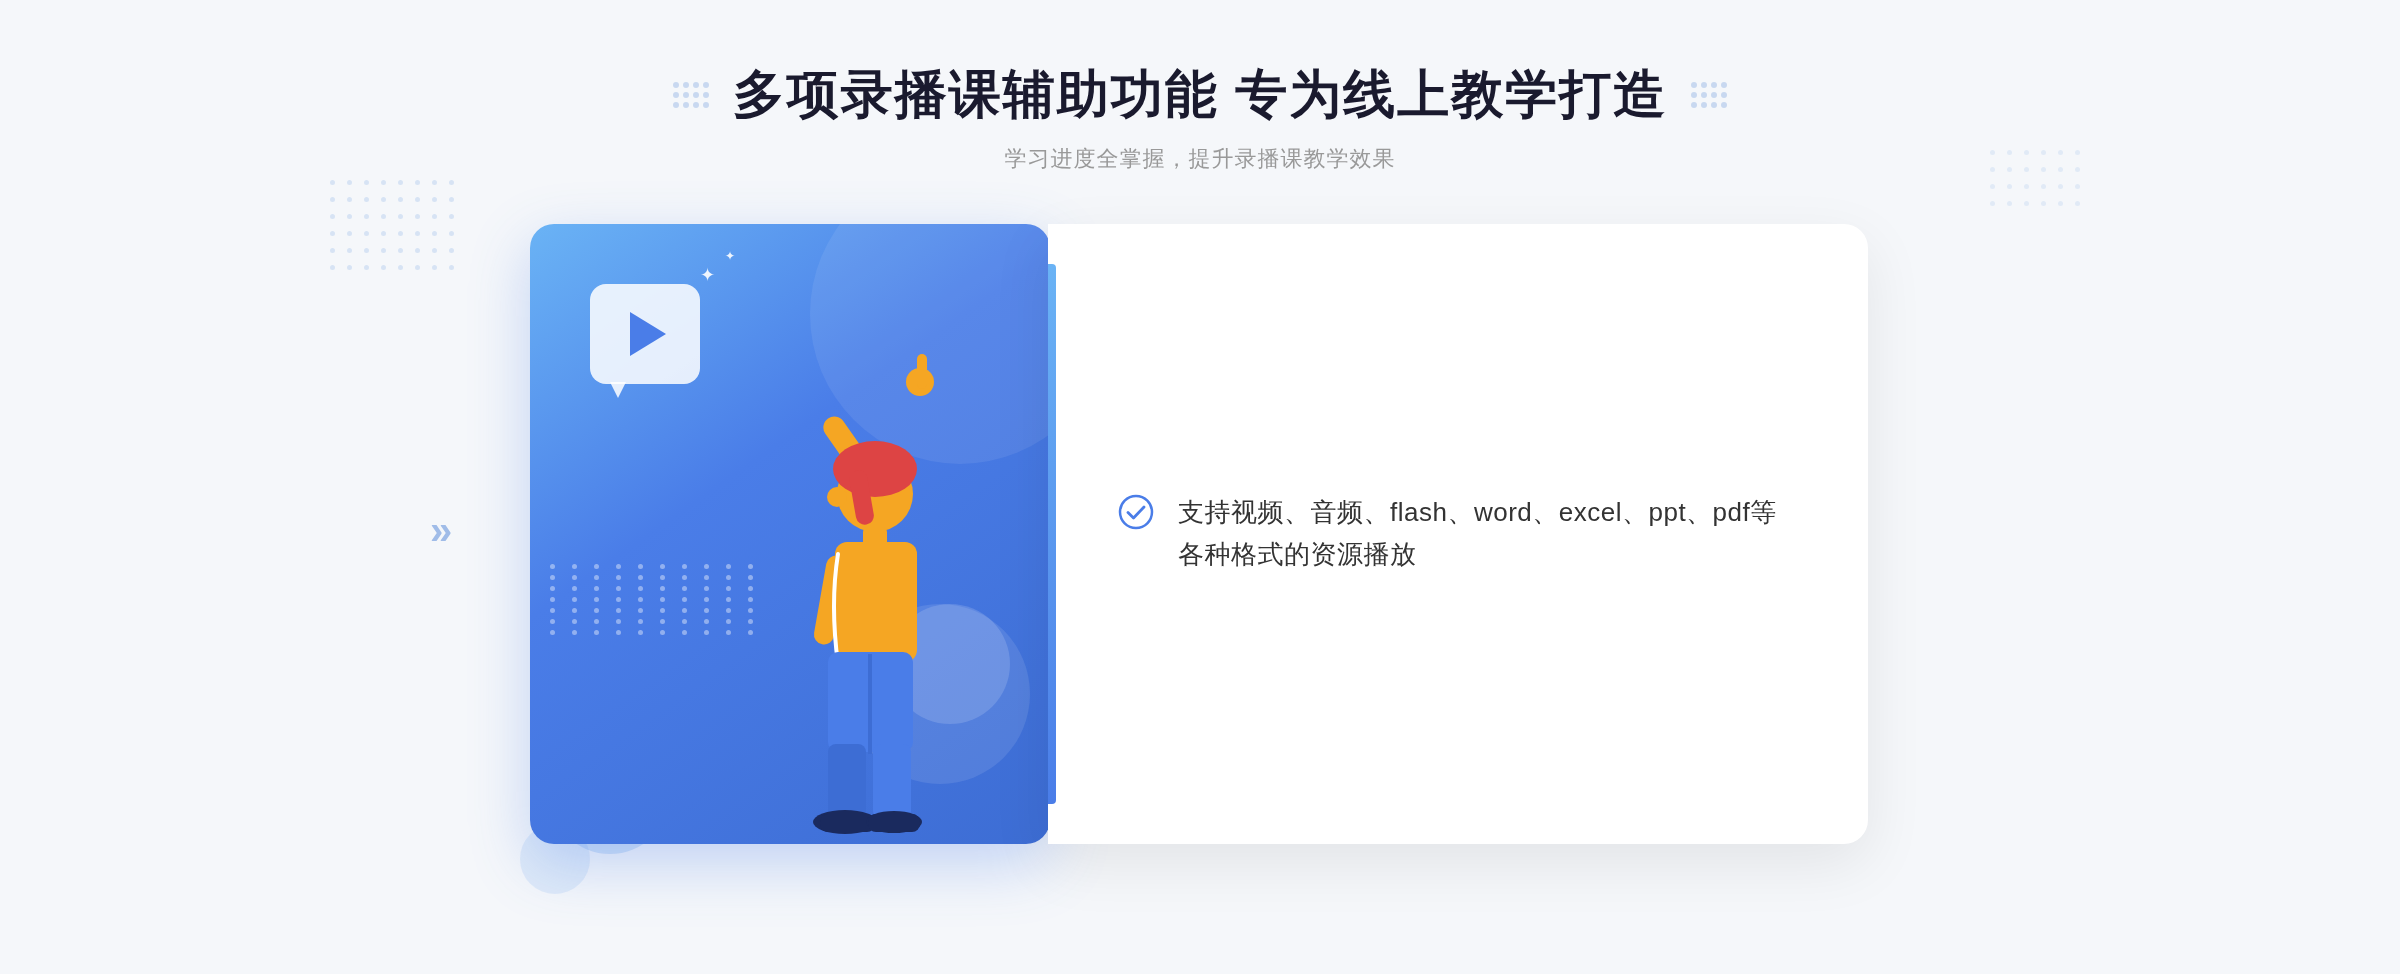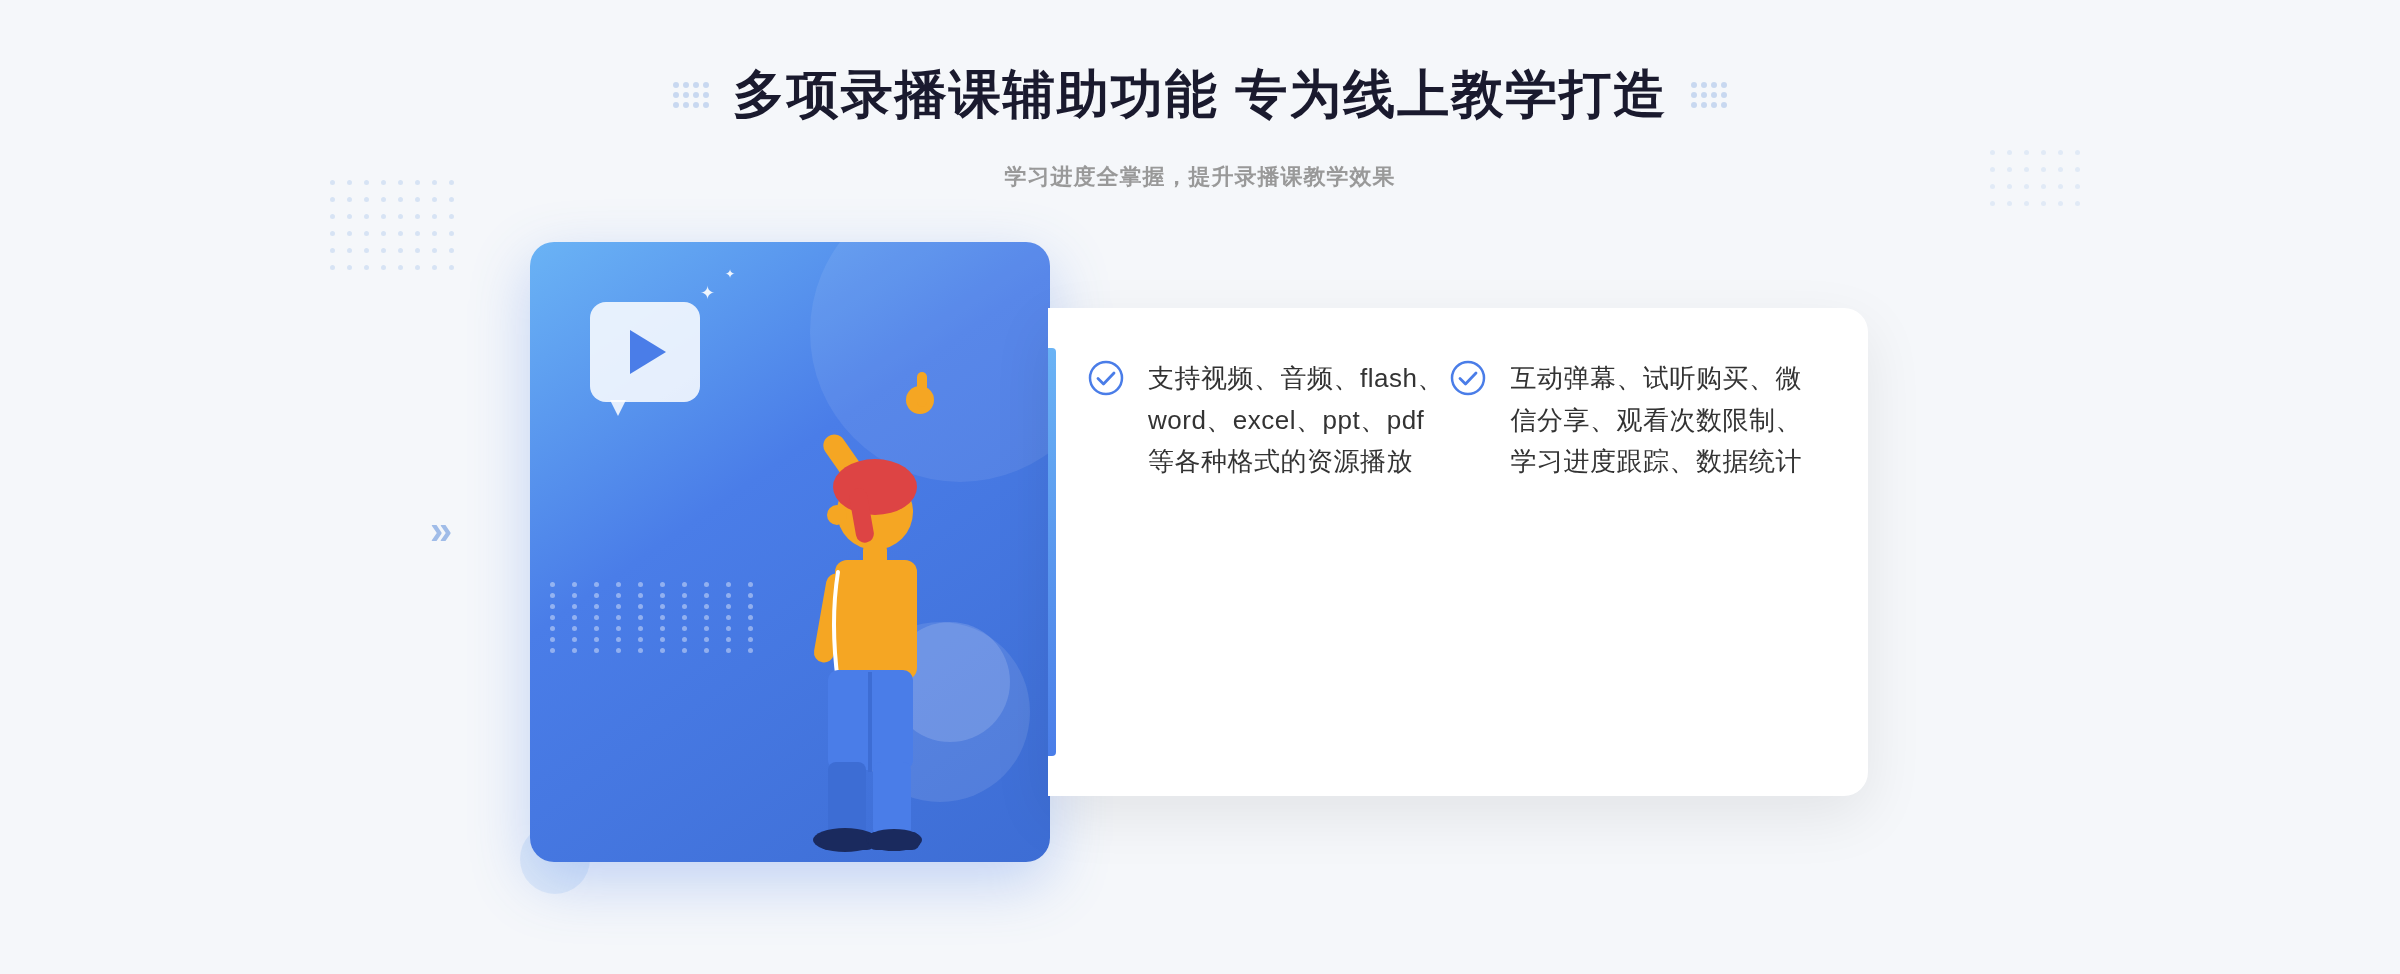--- a/index.html
+++ b/index.html
@@ -60,22 +60,22 @@
     .main-title {
       font-size: 52px;
       font-weight: 600;
       color: #1a1a2e;
       letter-spacing: 2px;
     }
 
     .sub-title {
       font-size: 22px;
       color: #999;
-      margin-top: 32px;
-      font-weight: 700;
+      margin-top: 14px;
+      font-weight: 400;
       letter-spacing: 1px;
     }
 
     .content-area {
       display: flex;
       align-items: center;
       justify-content: center;
       gap: 0;
       margin-top: 30px;
       position: relative;
@@ -203,26 +203,26 @@
       bottom: 0;
       left: 50%;
       transform: translateX(-30%);
       width: 300px;
       height: 520px;
     }
 
     
     .features-panel {
       width: 820px;
-      height: 488px;
+      height: 620px;
       background: white;
       border-radius: 0 24px 24px 0;
-      padding: 50px 40px;
-      display: flex;
-      flex-direction: row;
+      padding: 50px 70px;
+      display: flex;
+      flex-direction: column;
       justify-content: space-around;
       box-shadow: 0 20px 60px rgba(0,0,0,0.08);
       position: relative;
       left: -2px;
     }
 
     
     .panel-accent {
       position: absolute;
       left: 0;
@@ -635,29 +635,20 @@
           <svg viewBox="0 0 36 36" fill="none" xmlns="http://www.w3.org/2000/svg">
             <circle cx="18" cy="18" r="16" stroke="#4a7de8" stroke-width="2.5"></circle>
             <path d="M10 18.5 L15.5 24 L26 13" stroke="#4a7de8" stroke-width="2.8" stroke-linecap="round" stroke-linejoin="round"></path>
           </svg>
         </div>
         <span class="feature-text">支持视频、音频、flash、word、excel、ppt、pdf等各种格式的资源播放</span>
       </div>
 
 
 
-      <div class="feature-item">
-        <div class="check-icon">
-          <svg viewBox="0 0 36 36" fill="none" xmlns="http://www.w3.org/2000/svg">
-            <circle cx="18" cy="18" r="16" stroke="#4a7de8" stroke-width="2.5"></circle>
-            <path d="M10 18.5 L15.5 24 L26 13" stroke="#4a7de8" stroke-width="2.8" stroke-linecap="round" stroke-linejoin="round"></path>
-          </svg>
-        </div>
-        <span class="feature-text">互动弹幕、试听购买、微信分享、观看次数限制、学习进度跟踪、数据统计</span>
-      </div>
 
     </div>
 
   </div>
 
   <div class="outside-left-chevron" style="left: 430px; top: 530px;">»</div>
 
   <div class="deco-circle-blue"></div>
   <div class="deco-circle-blue-2"></div>
 

